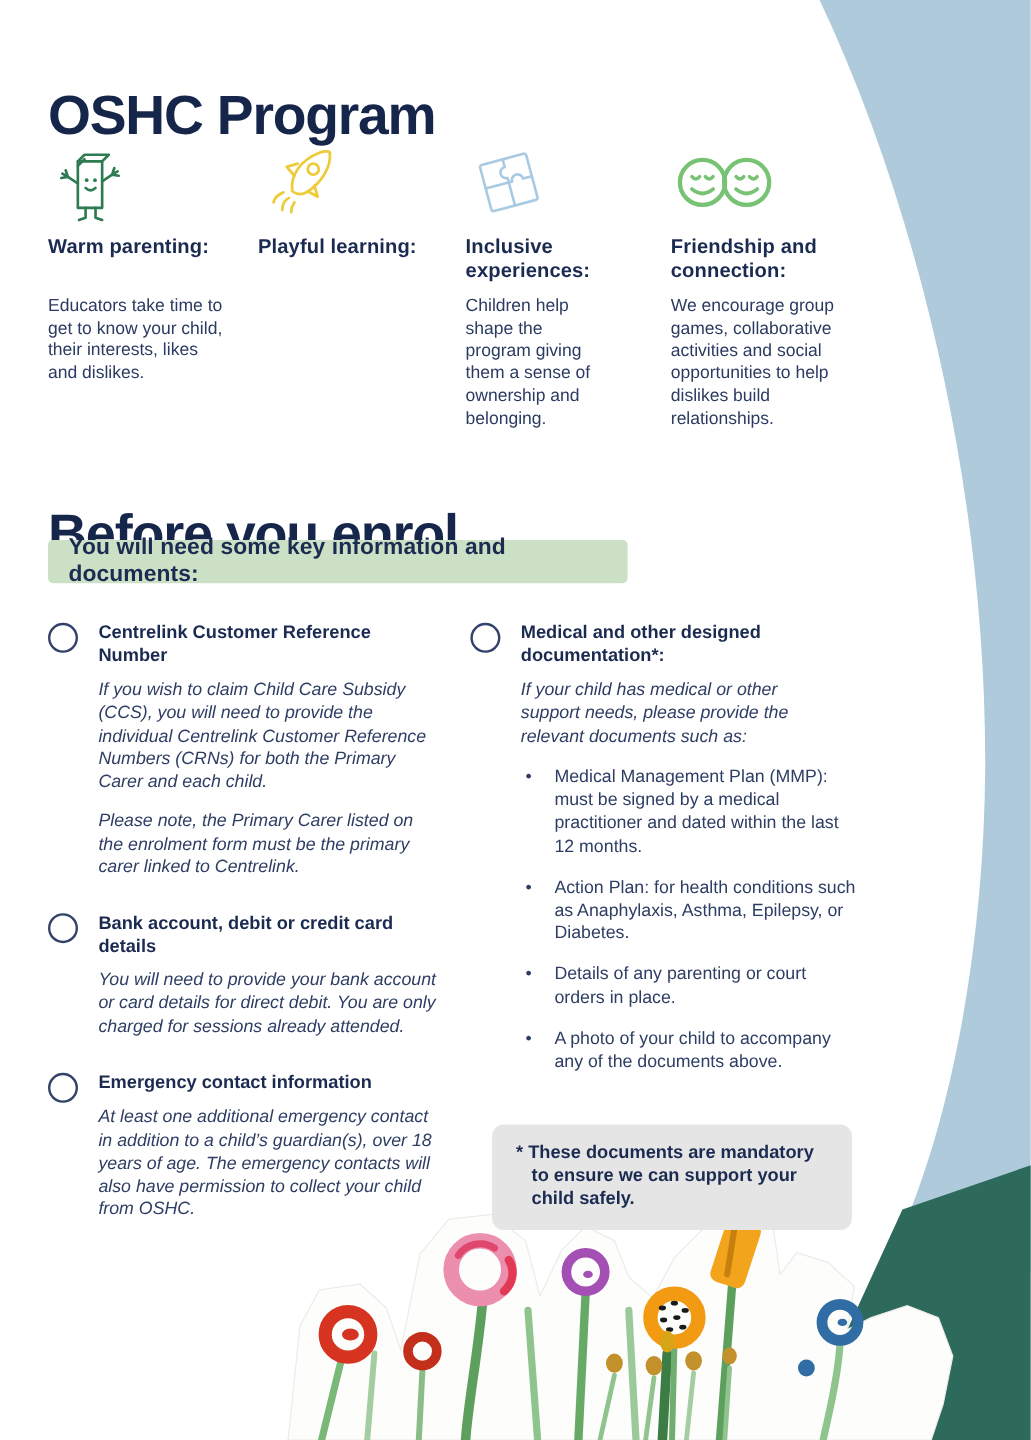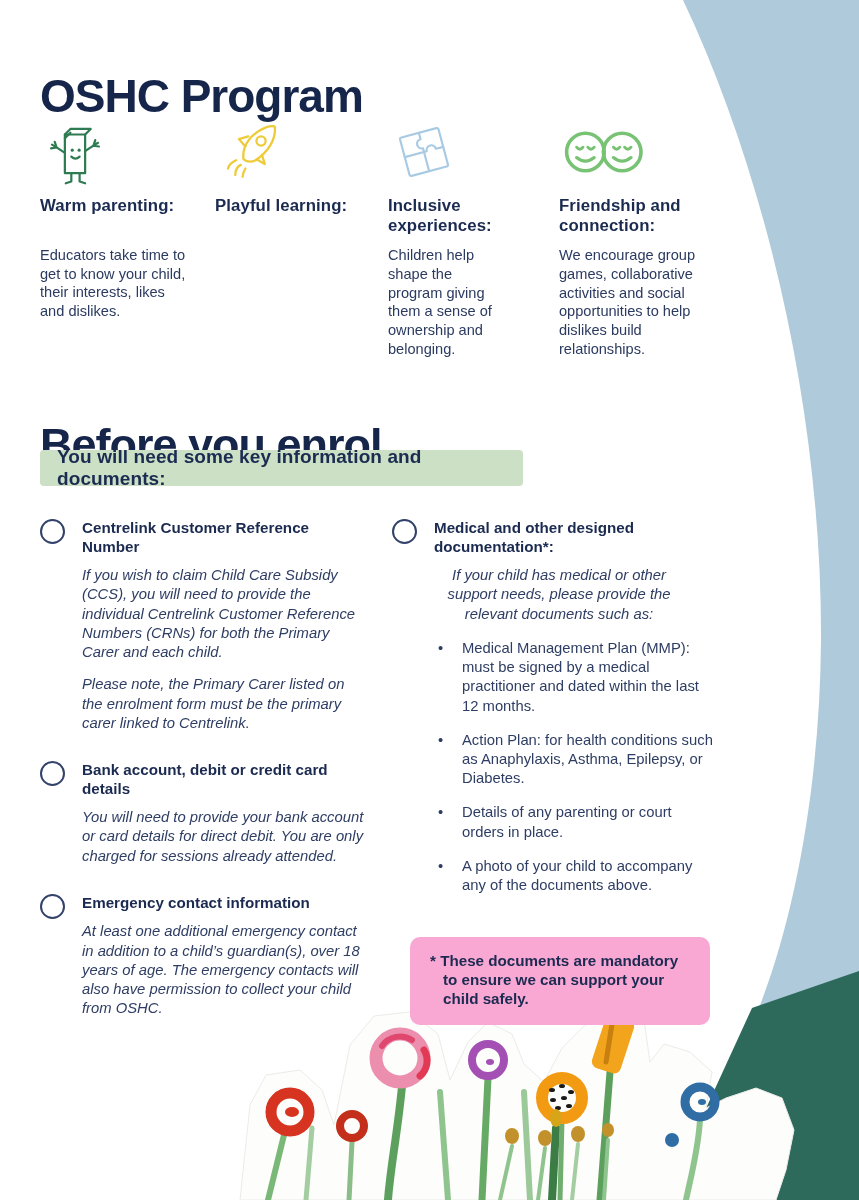--- a/index.html
+++ b/index.html
@@ -55,29 +55,29 @@
     border-radius:50%;box-sizing:border-box;margin-top:1px;background:#fff;
   }
   .check-body{margin-left:17px;flex:1;}
   .check-body h4{
     margin:1px 0 10px 0;font-size:15.2px;font-weight:bold;line-height:1.22;color:#1b2a50;
   }
   .lw h4{max-width:262px;}
   .rw h4{max-width:215px;}
   .check-body p{margin:0 0 13px 0;font-size:14.8px;line-height:1.3;color:#2e3d63;max-width:284px;font-style:italic;}
   .check-body p:last-child{margin-bottom:0;}
-  .intro{max-width:250px !important;margin-bottom:15px !important;text-align:center;}
+  .intro{max-width:250px !important;margin-bottom:15px !important;}
   .bullets{margin-top:2px;}
   .bullet{display:flex;padding-left:4px;margin-bottom:15px;}
   .bullet .dot{flex:0 0 24px;font-size:14.8px;color:#2e3d63;line-height:1.3;}
   .bullet .btxt{font-size:14.8px;line-height:1.3;color:#2e3d63;max-width:255px;}
 
   .note-box{
     margin-top:12px;margin-left:18px;width:300px;box-sizing:border-box;
-    background:#f9a8d4;border-radius:10px;padding:15px 20px 16px 20px;
+    background:#e5e5e5;border-radius:10px;padding:15px 20px 16px 20px;
   }
   .note-box p{
     margin:0;font-size:15.2px;font-weight:bold;line-height:1.24;color:#1b2a50;
     padding-left:13px;text-indent:-13px;max-width:255px;
   }
 </style>
 </head>
 <body>
 
 <svg class="decor" viewBox="0 0 859 1200" xmlns="http://www.w3.org/2000/svg">

